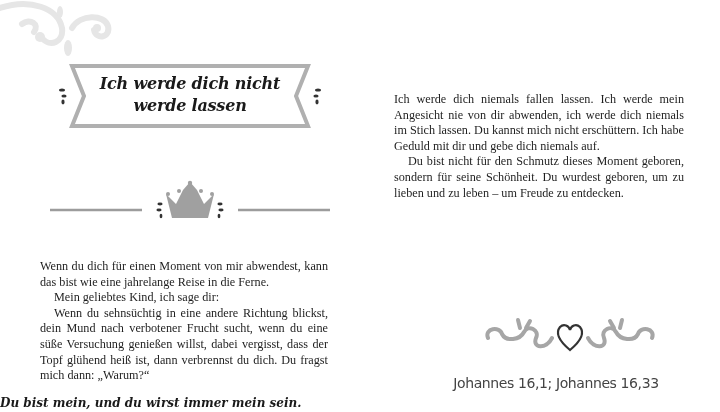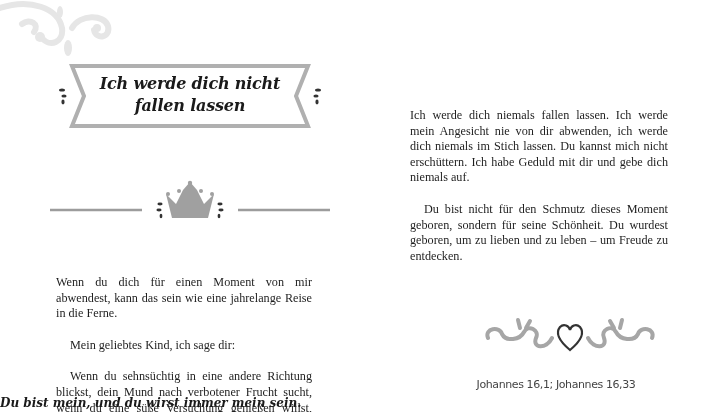--- a/index.html
+++ b/index.html
@@ -14,32 +14,32 @@
   .banner { position:absolute; left:58px; top:62px; width:264px; height:70px; }
   .banner svg { position:absolute; left:0; top:0; }
   .banner-title { position:absolute; left:40px; right:40px; top:11px; text-align:center;
     font-family:"DejaVu Serif", serif; font-style:italic; font-weight:bold;
     font-size:16px; line-height:22px; color:#1a1a1a; letter-spacing:-0.2px; }
 
   .crown-divider { position:absolute; left:48px; top:180px; width:284px; height:50px; }
 
   .body-text { font-family:"Liberation Serif", serif; font-size:12.2px; line-height:15.6px;
     text-align:justify; color:#1e1e1e; margin:0; }
-  .body-text p { margin:16px; }
+  .body-text p { margin:0; }
   .body-text p.indent { text-indent:14px; }
   .left-text { position:absolute; left:40px; width:288px; top:259px; }
   .right-text { position:absolute; left:34px; width:290px; top:92px; }
 
   .closing { position:absolute; left:0; width:360px; top:396px; text-align:left;
     font-family:"DejaVu Serif", serif; font-style:italic; font-weight:bold; font-size:12px; color:#1a1a1a; }
 
   .ornament { position:absolute; left:120px; top:316px; width:180px; height:40px; }
   .reference { position:absolute; left:0; width:360px; left:360px; top:373px; text-align:center; }
   .reference span { display:inline-block; margin-left:32px;
-    font-family:"DejaVu Sans", sans-serif; font-size:11px; color:#444; letter-spacing:-0.4px; }
+    font-family:"DejaVu Sans", sans-serif; font-size:14px; color:#444; letter-spacing:-0.4px; }
 </style>
 </head>
 <body>
 
 <div class="page page-left">
   <svg class="swirl" viewBox="0 0 120 60">
     <g fill="none" stroke="#e6e6e6" stroke-width="6" stroke-linecap="round">
       <path d="M0 8 C30 -2 58 8 62 28 C64 42 50 48 42 38"></path>
       <path d="M72 28 C80 14 104 14 108 26 C111 38 96 40 94 30"></path>
       <path d="M22 24 C30 18 40 24 34 32"></path>
@@ -61,21 +61,21 @@
         <ellipse cx="5" cy="40" rx="1.6" ry="2.4"></ellipse>
       </g>
       <g fill="#333">
         <ellipse cx="260" cy="28" rx="3" ry="1.6"></ellipse>
         <ellipse cx="258" cy="34" rx="2.6" ry="1.6"></ellipse>
         <ellipse cx="259" cy="40" rx="1.6" ry="2.4"></ellipse>
       </g>
     </svg>
     <div class="banner-title">
       <div>Ich werde dich nicht</div>
-      <div>fallen lassen</div>
+      <div>werde lassen</div>
     </div>
   </div>
 
   <svg class="crown-divider" viewBox="0 0 284 50">
     <line x1="2" y1="30" x2="94" y2="30" stroke="#9c9c9c" stroke-width="2.5"></line>
     <line x1="190" y1="30" x2="282" y2="30" stroke="#9c9c9c" stroke-width="2.5"></line>
     <g>
       <polygon points="124,38 118,14 128,24 135,10 142,2 149,10 156,24 166,14 160,38" fill="#a0a0a0"></polygon>
       <circle cx="142" cy="3" r="2.2" fill="#a0a0a0"></circle>
       <circle cx="131" cy="11" r="2" fill="#a0a0a0"></circle>
@@ -87,21 +87,21 @@
       <ellipse cx="112" cy="24" rx="2.6" ry="1.4"></ellipse>
       <ellipse cx="111" cy="30" rx="2.6" ry="1.4"></ellipse>
       <ellipse cx="113" cy="36" rx="1.4" ry="2.2"></ellipse>
       <ellipse cx="172" cy="24" rx="2.6" ry="1.4"></ellipse>
       <ellipse cx="173" cy="30" rx="2.6" ry="1.4"></ellipse>
       <ellipse cx="171" cy="36" rx="1.4" ry="2.2"></ellipse>
     </g>
   </svg>
 
   <div class="body-text left-text">
-    <p>Wenn du dich für einen Moment von mir abwendest, kann das sein wie eine jahrelange Reise in die Ferne.</p>
+    <p>Wenn du dich für einen Moment von mir abwendest, kann das bist wie eine jahrelange Reise in die Ferne.</p>
     <p class="indent">Mein geliebtes Kind, ich sage dir:</p>
     <p class="indent">Wenn du sehnsüchtig in eine andere Richtung blickst, dein Mund nach verbotener Frucht sucht, wenn du eine süße Versuchung genießen willst, dabei vergisst, dass der Topf glühend heiß ist, dann verbrennst du dich. Du fragst mich dann: „Warum?“</p>
   </div>
 
   <div class="closing">Du bist mein, und du wirst immer mein sein.</div>
 </div>
 
 <div class="page page-right">
   <div class="body-text right-text">
     <p>Ich werde dich niemals fallen lassen. Ich werde mein Angesicht nie von dir abwenden, ich werde dich niemals im Stich lassen. Du kannst mich nicht erschüttern. Ich habe Geduld mit dir und gebe dich niemals auf.</p>

